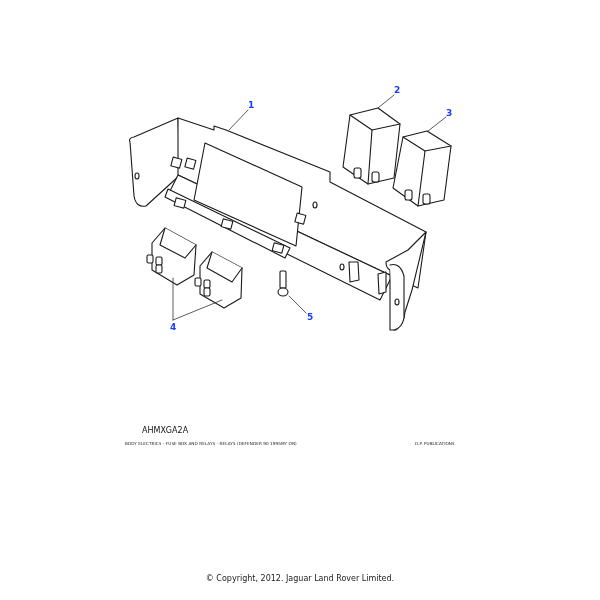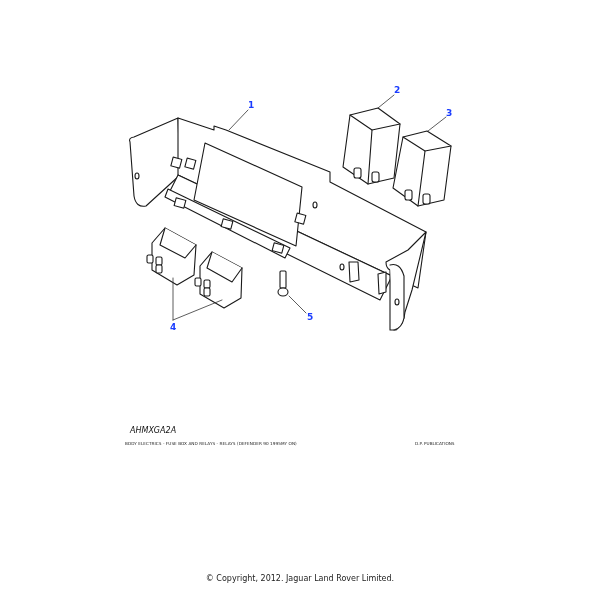--- a/index.html
+++ b/index.html
@@ -1,19 +1,19 @@
 <!DOCTYPE html>
 <html><head>
   <meta charset="utf-8">
   <style>
     html, body { margin: 0; padding: 0; background: #ffffff; }
     body { width: 600px; height: 600px; position: relative; overflow: hidden; font-family: "DejaVu Sans", sans-serif; }
     .drawing { position: absolute; left: 0; top: 0; width: 600px; height: 600px; }
     .callout { font-family: "DejaVu Sans", sans-serif; font-weight: bold; font-size: 9px; fill: #1a3cff; }
-    .code { position: absolute; left: 130px; top: 426px; font-size: 8px; color: #111; font-style: italic; }
+    .code { position: absolute; left: 142px; top: 426px; font-size: 8px; color: #111; }
     .desc { position: absolute; left: 125px; top: 441px; font-size: 4.2px; color: #222; letter-spacing: 0.05px; }
     .pub { position: absolute; left: 415px; top: 441px; font-size: 4.2px; color: #222; }
     .copyright { position: absolute; left: 0; width: 600px; top: 574px; text-align: center; font-size: 8px; color: #222; }
   </style>
 </head>
 <body>
 
 <svg class="drawing" viewBox="0 0 600 600" xmlns="http://www.w3.org/2000/svg">
   <g fill="#ffffff" stroke="#1a1a1a" stroke-width="1.1" stroke-linejoin="round" stroke-linecap="round">
 

